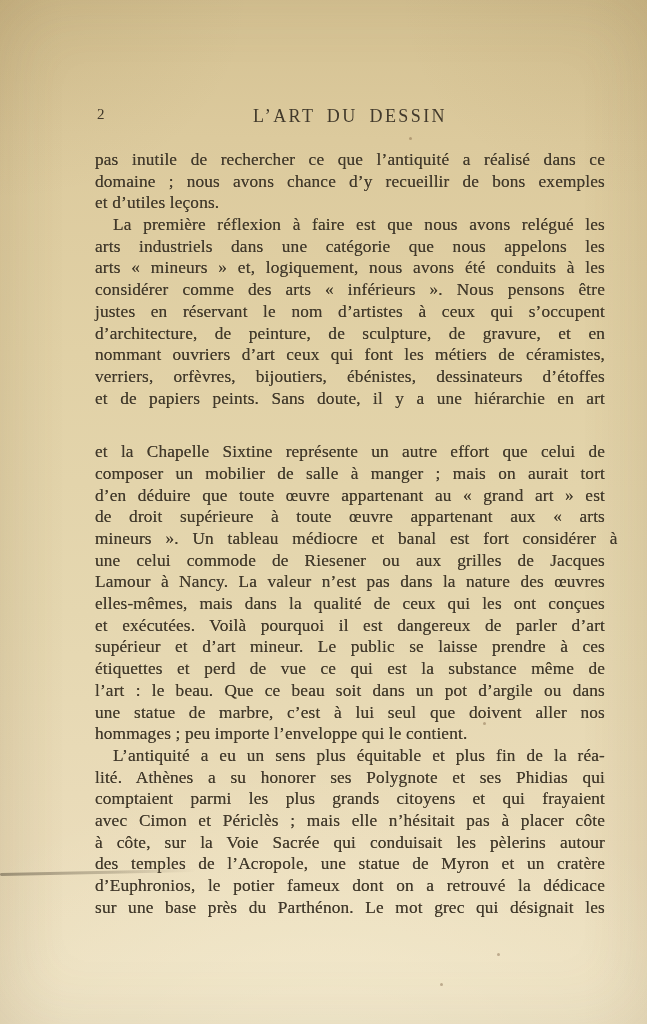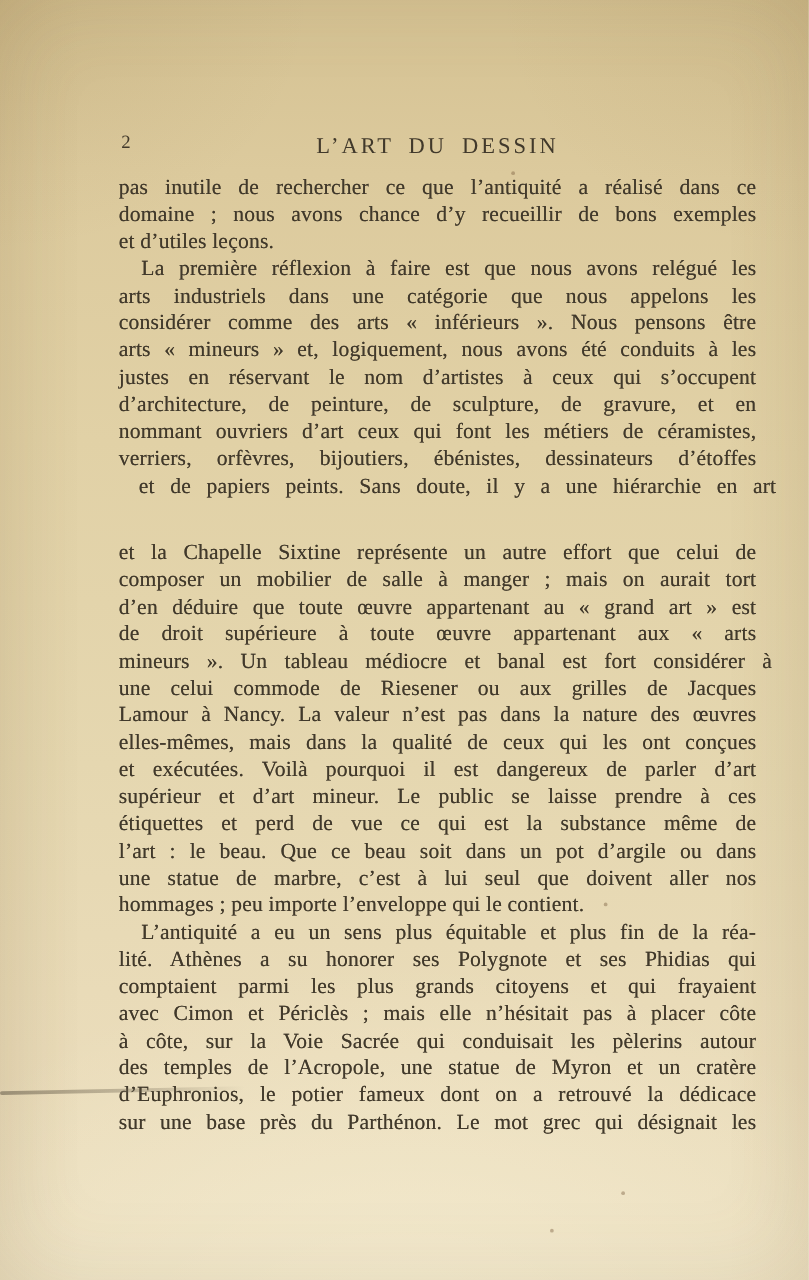--- a/index.html
+++ b/index.html
@@ -33,21 +33,21 @@
   .running-title {
     text-align: center;
     font-size: 18px;
     letter-spacing: 2.4px;
     word-spacing: 5px;
     padding-top: 2px;
   }
   .body-block {
     position: absolute;
     left: 95px;
-    top: 139px;
+    top: 149px;
     width: 510px;
     font-size: 17.3px;
     line-height: 21.7px;
     letter-spacing: 0.15px;
     text-shadow: 0 0 0.35px rgba(65,57,43,0.75);
   }
   .line {
     height: 21.7px;
     white-space: nowrap;
     overflow: visible;
@@ -84,27 +84,27 @@
     <span class="pagenum">2</span>
     <div class="running-title">L’ART DU DESSIN</div>
   </div>
 
   <div class="body-block">
       <div class="line" style="word-spacing: 9px;"><span>pas inutile de rechercher ce que l’antiquité a réalisé dans ce</span></div>
       <div class="line" style="word-spacing: 8.60069px;"><span>domaine ; nous avons chance d’y recueillir de bons exemples</span></div>
       <div class="line" style="word-spacing: 0px;"><span>et d’utiles leçons.</span></div>
       <div class="line indent" style="word-spacing: 7.13125px;"><span>La première réflexion à faire est que nous avons relégué les</span></div>
       <div class="line" style="word-spacing: 13.9688px;"><span>arts industriels dans une catégorie que nous appelons les</span></div>
+      <div class="line" style="word-spacing: 6.27983px;"><span>arts « mineurs » et, logiquement, nous avons été conduits à les</span></div>
       <div class="line" style="word-spacing: 9.50694px;"><span>considérer comme des arts « inférieurs ». Nous pensons être</span></div>
-      <div class="line" style="word-spacing: 6.27983px;"><span>arts « mineurs » et, logiquement, nous avons été conduits à les</span></div>
       <div class="line" style="word-spacing: 11.0538px;"><span>justes en réservant le nom d’artistes à ceux qui s’occupent</span></div>
       <div class="line" style="word-spacing: 12.8438px;"><span>d’architecture, de peinture, de sculpture, de gravure, et en</span></div>
       <div class="line" style="word-spacing: 6.77431px;"><span>nommant ouvriers d’art ceux qui font les métiers de céramistes,</span></div>
       <div class="line" style="word-spacing: 15.5563px;"><span>verriers, orfèvres, bijoutiers, ébénistes, dessinateurs d’étoffes</span></div>
-      <div class="line" style="word-spacing: 7.89453px; margin-left: 16px;"><span>et de papiers peints. Sans doute, il y a une hiérarchie en art</span></div>
+      <div class="line" style="word-spacing: 7.89453px;"><span>et de papiers peints. Sans doute, il y a une hiérarchie en art</span></div>
       <div class="line" style="word-spacing: 8.64375px; margin-top: 32px;"><span>et la Chapelle Sixtine représente un autre effort que celui de</span></div>
       <div class="line" style="word-spacing: 7.72017px;"><span>composer un mobilier de salle à manger ; mais on aurait tort</span></div>
       <div class="line" style="word-spacing: 7.01278px;"><span>d’en déduire que toute œuvre appartenant au « grand art » est</span></div>
       <div class="line" style="word-spacing: 13.026px;"><span>de droit supérieure à toute œuvre appartenant aux « arts</span></div>
       <div class="line" style="word-spacing: 9.26406px;"><span>mineurs ». Un tableau médiocre et banal est fort considérer à</span></div>
       <div class="line" style="word-spacing: 11.5469px;"><span>une celui commode de Riesener ou aux grilles de Jacques</span></div>
       <div class="line" style="word-spacing: 5.84943px;"><span>Lamour à Nancy. La valeur n’est pas dans la nature des œuvres</span></div>
       <div class="line" style="word-spacing: 7.51875px;"><span>elles-mêmes, mais dans la qualité de ceux qui les ont conçues</span></div>
       <div class="line" style="word-spacing: 9.97396px;"><span>et exécutées. Voilà pourquoi il est dangereux de parler d’art</span></div>
       <div class="line" style="word-spacing: 9.93594px;"><span>supérieur et d’art mineur. Le public se laisse prendre à ces</span></div>

